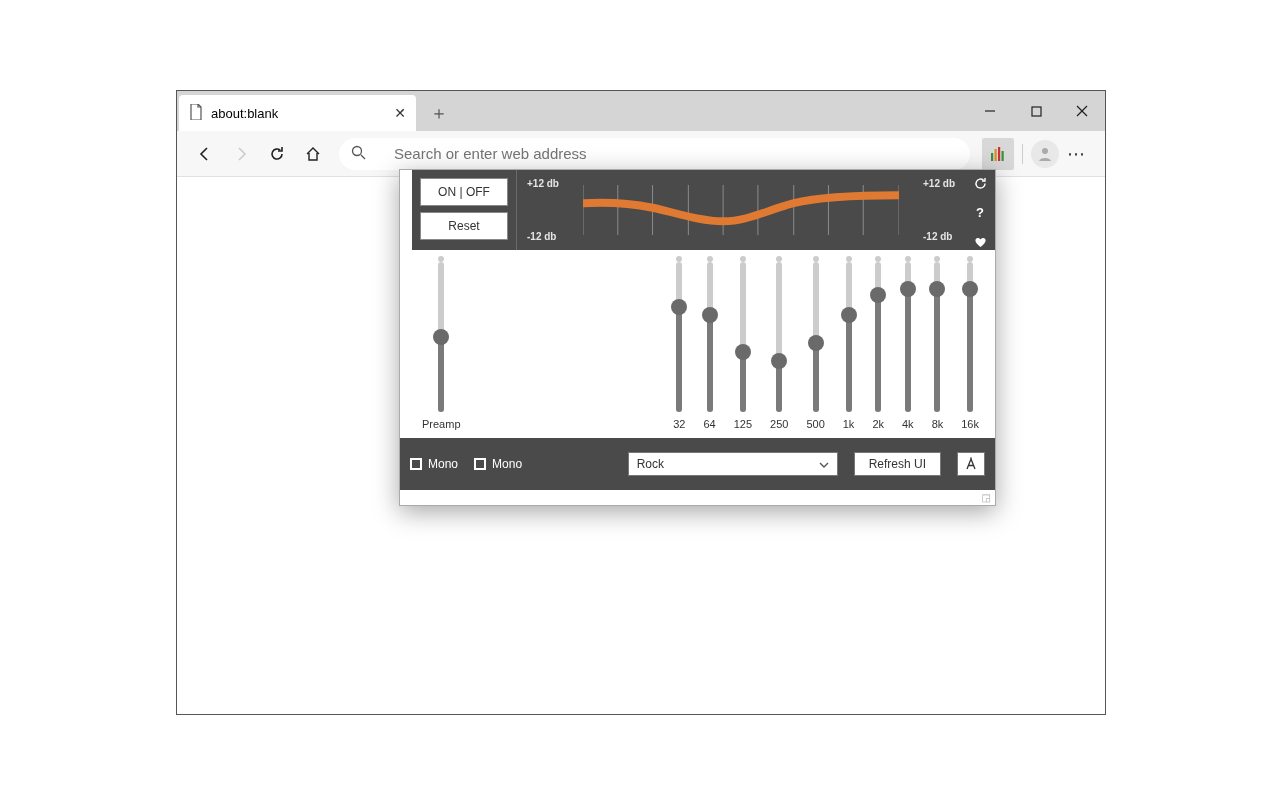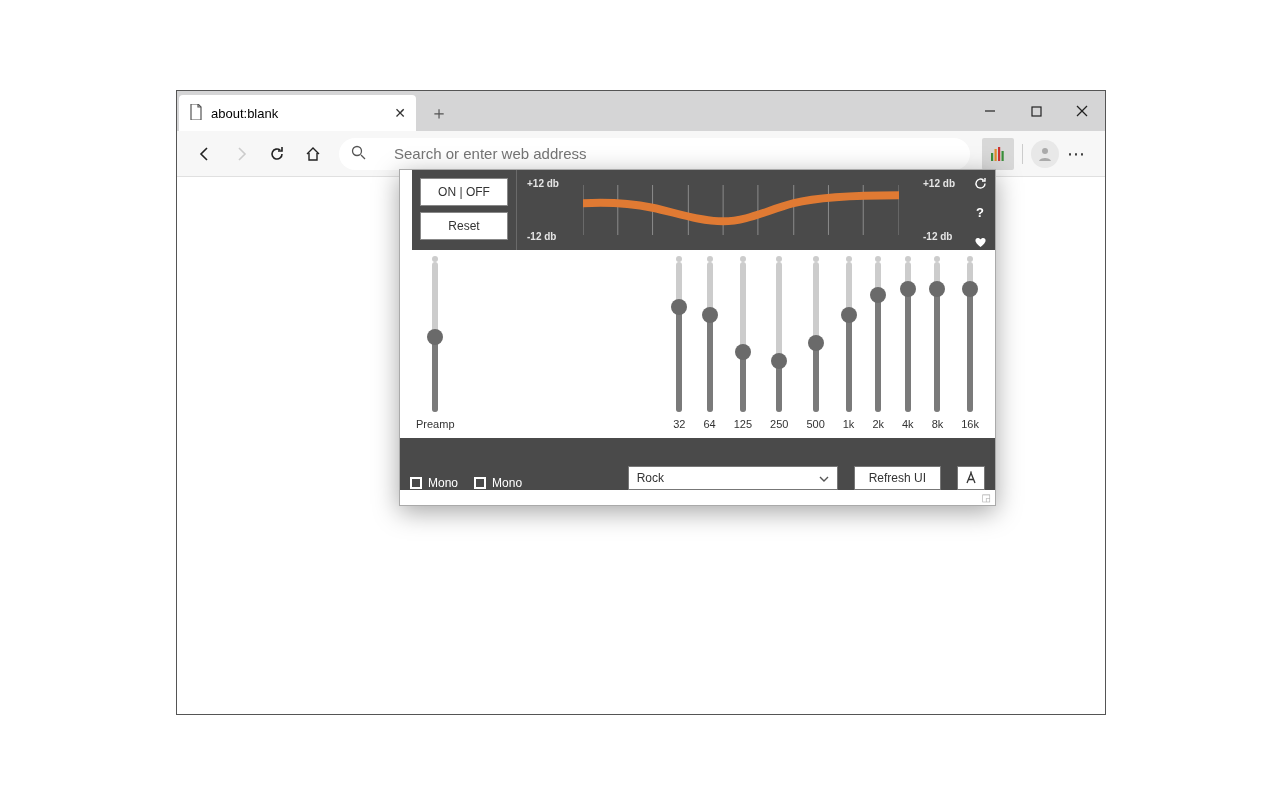--- a/index.html
+++ b/index.html
@@ -109,21 +109,21 @@
   .graph-svg { position:absolute; inset:0; width:100%; height:100%; }
   .eq-side {
     width: 30px;
     display:flex; flex-direction:column; align-items:center; justify-content:flex-start;
     padding-top: 6px; gap: 14px; color:#fff;
   }
   .eq-side .ic { width:16px; height:16px; display:flex; align-items:center; justify-content:center; cursor:pointer; font-size:13px;}
 
   .eq-sliders {
     background: #fff;
-    padding: 12px 16px 8px 16px;
+    padding: 12px 16px 8px 22px;
     display: flex;
     justify-content: space-between;
   }
   .slider-group { display:flex; gap:18px; }
   .slider-col { display:flex; flex-direction:column; align-items:center; }
   .slider-track {
     width: 6px; height: 150px;
     background: linear-gradient(#ccc, #ccc);
     border-radius: 3px;
     position: relative;
@@ -141,21 +141,21 @@
   .slider-thumb {
     position:absolute; left:50%; transform:translate(-50%,50%);
     width:16px; height:16px; background:#6a6a6a; border-radius:50%;
   }
   .slider-label { font-size:11px; color:#333; }
   .preamp-group { margin-right: 50px; }
 
   .eq-footer {
     background: #4a4a4a;
     height: 52px;
-    display:flex; align-items:flex-end;
+    display:flex; align-items:center;
     padding: 0 10px;
     gap: 16px;
     color:#fff;
   }
   .chk { display:flex; align-items:center; gap:6px; font-size:12px; }
   .chk-box { width:12px; height:12px; border:2px solid #fff; display:inline-block; }
   .preset-select {
     flex: 0 0 210px;
     margin-left: auto;
     height: 24px;

